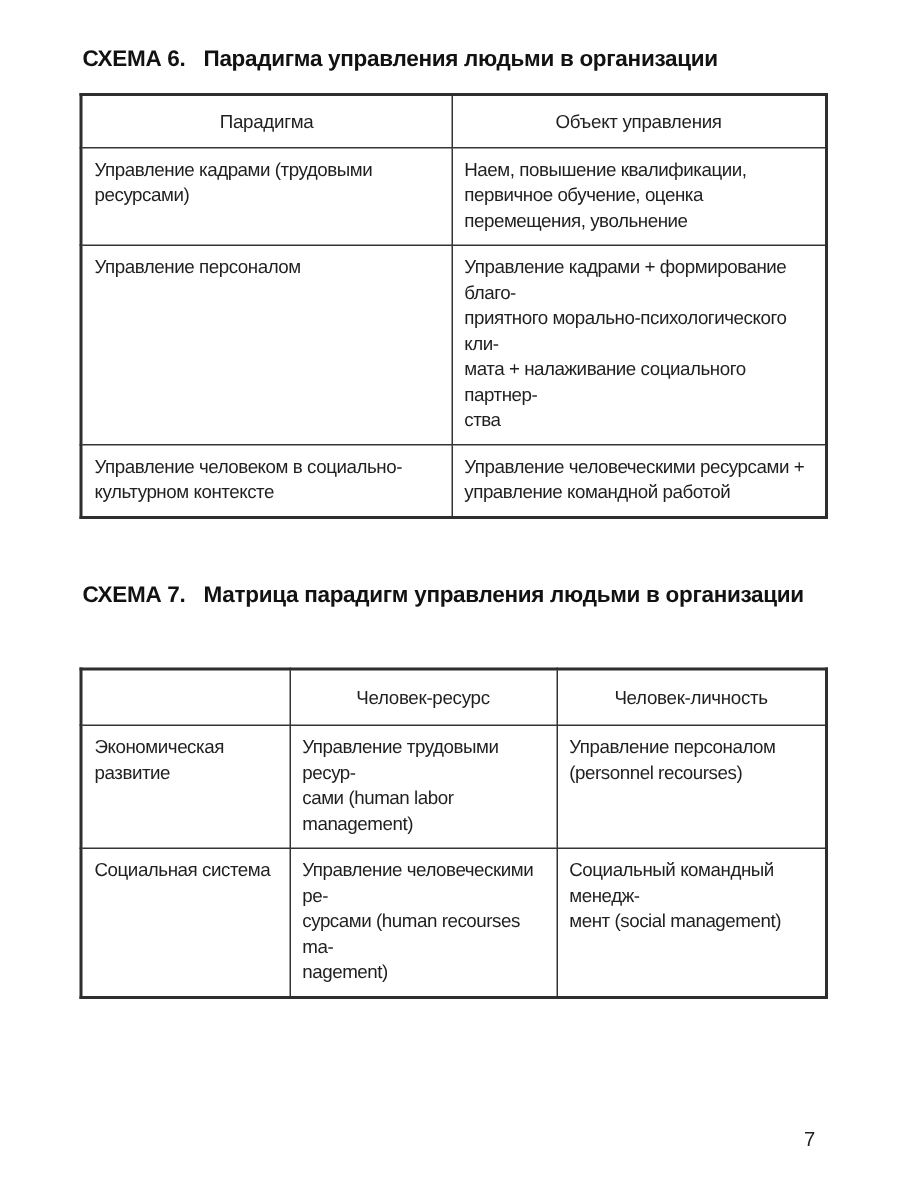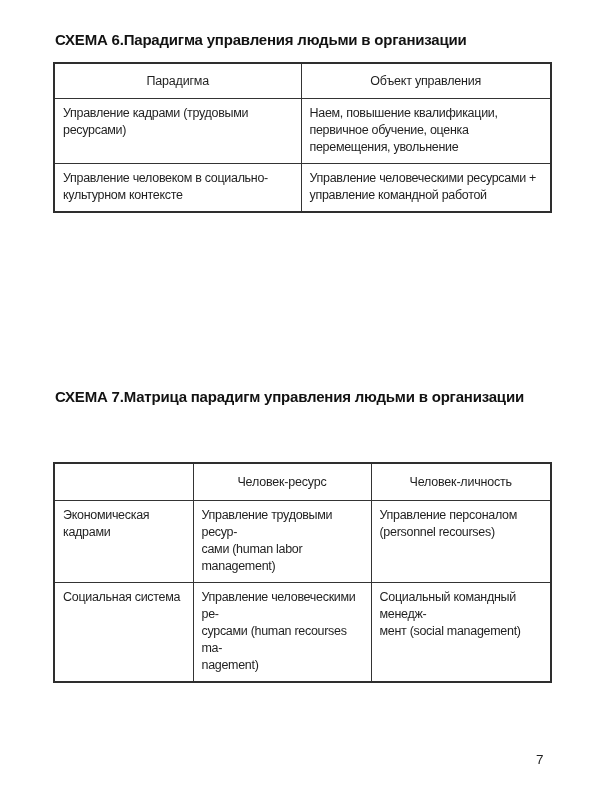--- a/index.html
+++ b/index.html
@@ -13,40 +13,41 @@
     height: 800px;
     background: #ffffff;
     font-family: "Liberation Sans", sans-serif;
     color: #1f1f1f;
     overflow: hidden;
   }
   .heading {
     position: absolute;
     left: 55px;
     display: flex;
+    gap: 12px;
     font-size: 15px;
     font-weight: 700;
     letter-spacing: -0.2px;
     color: #121212;
     white-space: nowrap;
   }
   .heading-6 { top: 31px; }
   .heading-7 { top: 388px; text-align: right; }
 
   table.doc-table {
     position: absolute;
     left: 53px;
     width: 497px;
     table-layout: fixed;
     border-collapse: collapse;
     border: 2px solid #2e2e2e;
     padding-left: 39px;
   }
   .table-6 { top: 62px; }
-  .table-7 { top: 462px; }
+  .table-7 { top: 445px; }
 
   .doc-table th,
   .doc-table td {
     border: 1px solid #343434;
     font-size: 12.5px;
     color: #1f1f1f;
   }
   .doc-table th {
     font-weight: 400;
     text-align: center;
@@ -94,20 +95,27 @@
         <th>Парадигма</th>
         <th>Объект управления</th>
       </tr>
     </thead>
     <tbody>
       <tr>
         <td class="cell-left">Управление кадрами (трудовыми ресурсами)</td>
         <td>Наем, повышение квалификации, первичное обучение, оценка перемещения, увольнение</td>
       </tr>
       <tr>
+        <td class="cell-left">Управление персоналом</td>
+        <td>Управление кадрами + формирование благо-
+приятного морально-психологического кли-
+мата + налаживание социального партнер-
+ства</td>
+      </tr>
+      <tr>
         <td class="cell-left">Управление человеком в социально-культурном контексте</td>
         <td>Управление человеческими ресурсами + управление командной работой</td>
       </tr>
     </tbody>
   </table>
 
   <div class="heading heading-7">
     <span>СХЕМА 7.</span>
     <span>Матрица парадигм управления людьми в организации</span>
   </div>
@@ -120,21 +128,21 @@
     </colgroup>
     <thead>
       <tr>
         <th></th>
         <th>Человек-ресурс</th>
         <th>Человек-личность</th>
       </tr>
     </thead>
     <tbody>
       <tr>
-        <td class="cell-left">Экономическая кадрами</td>
+        <td class="cell-left">Экономическая развитие</td>
         <td>Управление трудовыми ресур-
 сами (human labor management)</td>
         <td>Управление персоналом (personnel recourses)</td>
       </tr>
       <tr>
         <td class="cell-left">Социальная система</td>
         <td>Управление человеческими ре-
 сурсами (human recourses ma-
 nagement)</td>
         <td>Социальный командный менедж-

